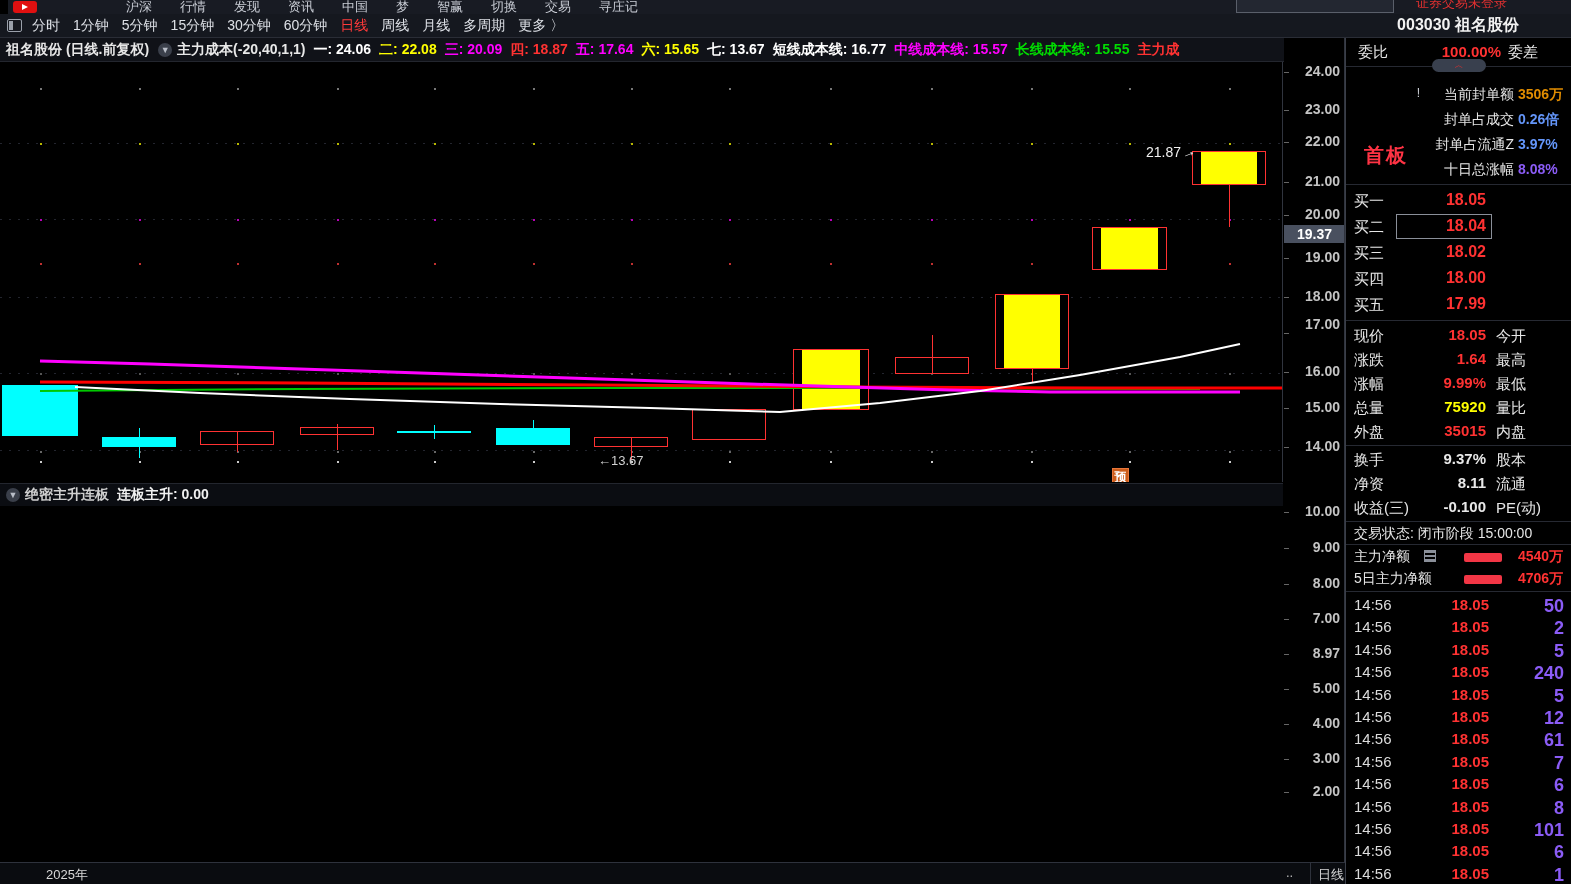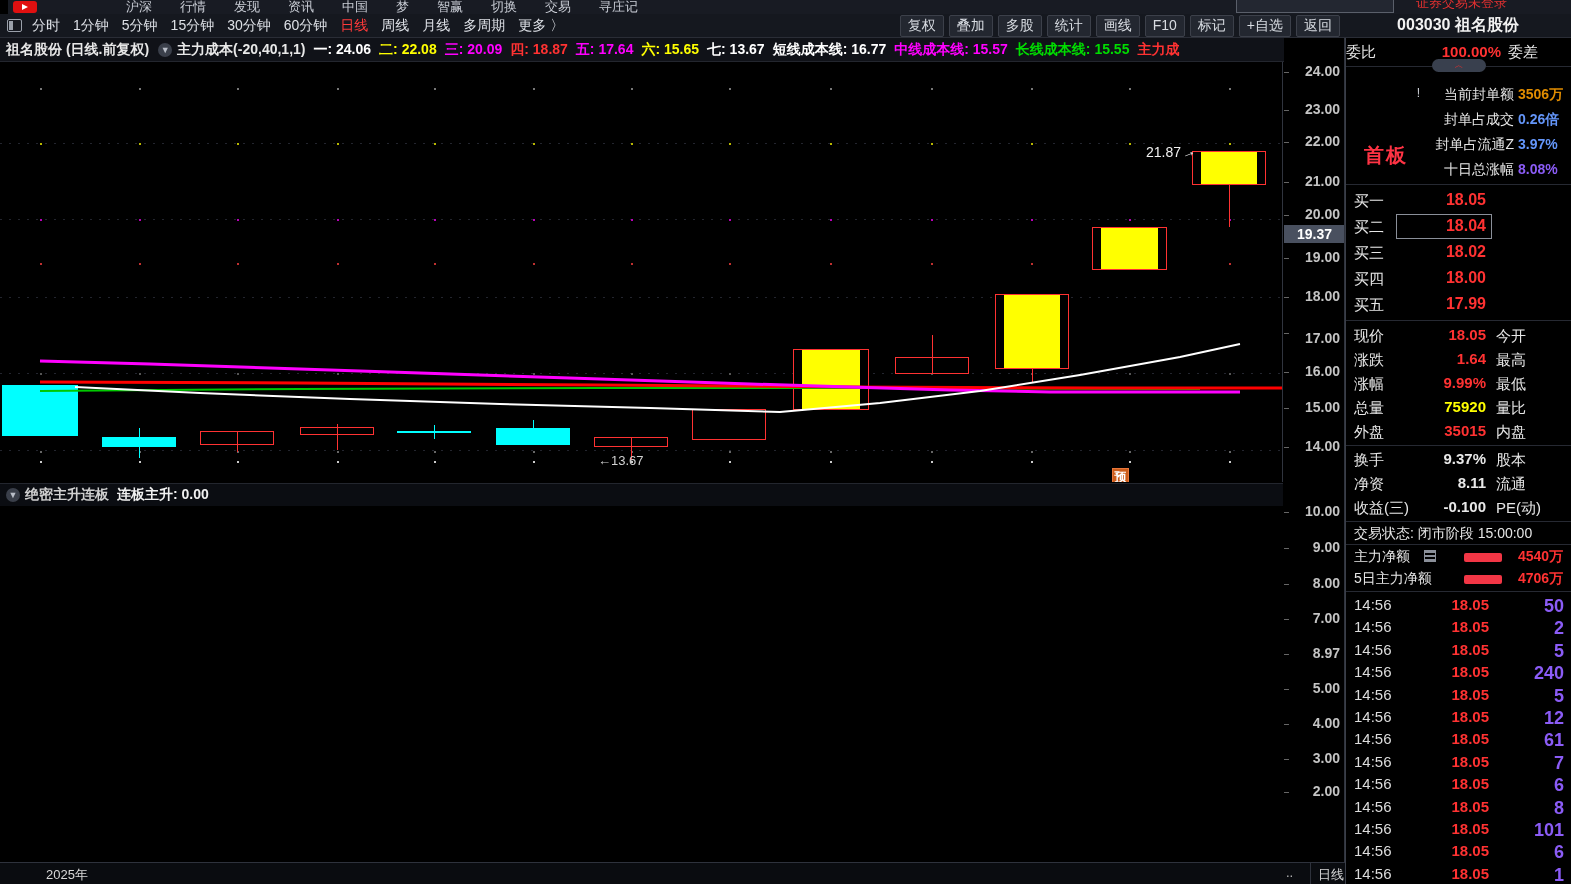--- a/index.html
+++ b/index.html
@@ -145,31 +145,20 @@
         <span class="period">15分钟</span>
         <span class="period">30分钟</span>
         <span class="period">60分钟</span>
         <span class="period active">日线</span>
         <span class="period">周线</span>
         <span class="period">月线</span>
         <span class="period">多周期</span>
         <span class="period">更多 〉</span>
       </div>
     <div id="tb-spacer"></div>
-    <div id="tb-buttons" style="display:flex">
-        <span class="tb-btn">复权</span>
-        <span class="tb-btn">叠加</span>
-        <span class="tb-btn">多股</span>
-        <span class="tb-btn">统计</span>
-        <span class="tb-btn">画线</span>
-        <span class="tb-btn">F10</span>
-        <span class="tb-btn">标记</span>
-        <span class="tb-btn">+自选</span>
-        <span class="tb-btn">返回</span>
-      </div>
     <div id="stock-code">003030 祖名股份</div>
   </div>
 
   <div id="chart-header">
     <span class="hstock">祖名股份 (日线.前复权)</span>
     <span class="circle-chevron">▼</span>
     <span class="hind">主力成本(-20,40,1,1)</span>
     <span id="hdr-values" style="display:flex">
         <span class="hval" style="color: rgb(255, 255, 255);">一: 24.06</span>
         <span class="hval" style="color: rgb(255, 255, 0);">二: 22.08</span>
@@ -334,21 +323,21 @@
       <div class="axis-label" style="top: 95px;">22.00</div>
       <div class="axis-tick" style="top: 144px;"></div>
       <div class="axis-label" style="top: 135px;">21.00</div>
       <div class="axis-tick" style="top: 177px;"></div>
       <div class="axis-label" style="top: 168px;">20.00</div>
       <div class="axis-tick" style="top: 220px;"></div>
       <div class="axis-label" style="top: 211px;">19.00</div>
       <div class="axis-tick" style="top: 259px;"></div>
       <div class="axis-label" style="top: 250px;">18.00</div>
       <div class="axis-tick" style="top: 295px;"></div>
-      <div class="axis-label" style="top: 292px; text-align: center;">17.00</div>
+      <div class="axis-label" style="top: 278px; text-align: center;">17.00</div>
       <div class="axis-tick" style="top: 334px;"></div>
       <div class="axis-label" style="top: 325px;">16.00</div>
       <div class="axis-tick" style="top: 370px;"></div>
       <div class="axis-label" style="top: 361px;">15.00</div>
       <div class="axis-tick" style="top: 409px;"></div>
       <div class="axis-label" style="top: 400px;">14.00</div>
       <div class="axis-tick" style="top: 474px;"></div>
       <div class="axis-label" style="top: 465px;">10.00</div>
       <div class="axis-tick" style="top: 510px;"></div>
       <div class="axis-label" style="top: 501px;">9.00</div>
@@ -377,21 +366,21 @@
 
 
   <div id="status-bar">
     <span id="status-year">2025年</span>
     <span id="status-more">..</span>
     <span id="status-sep"></span>
     <span id="status-period">日线</span>
   </div>
 
   <div id="right-panel">
-    <span class="rp-abs rp-label" style="left:0;top:5px">委比</span>
+    <span class="rp-abs rp-label" style="left:12px;top:5px">委比</span>
     <span class="rp-abs" id="weibi-value" style="left:70px;top:5px;width:85px;text-align:right">100.00%</span>
     <span class="rp-abs rp-label" style="left:162px;top:5px">委差</span>
     <div class="rp-div" style="top:28px"></div>
     <div id="collapse-pill">︿</div>
     <div id="board-badge">首板</div>
     <div id="seal-section">
         <div class="seal-row" style="top: 48px;">
           <span class="bang">!</span>
           <span class="seal-label">当前封单额</span>
           <span class="seal-value" style="color: rgb(224, 140, 0);">3506万</span>

